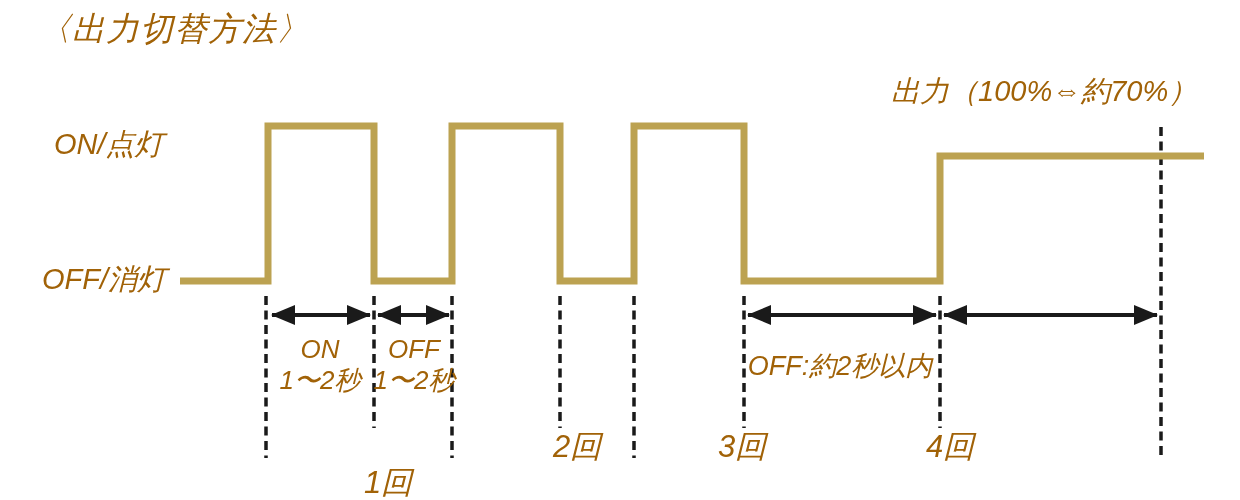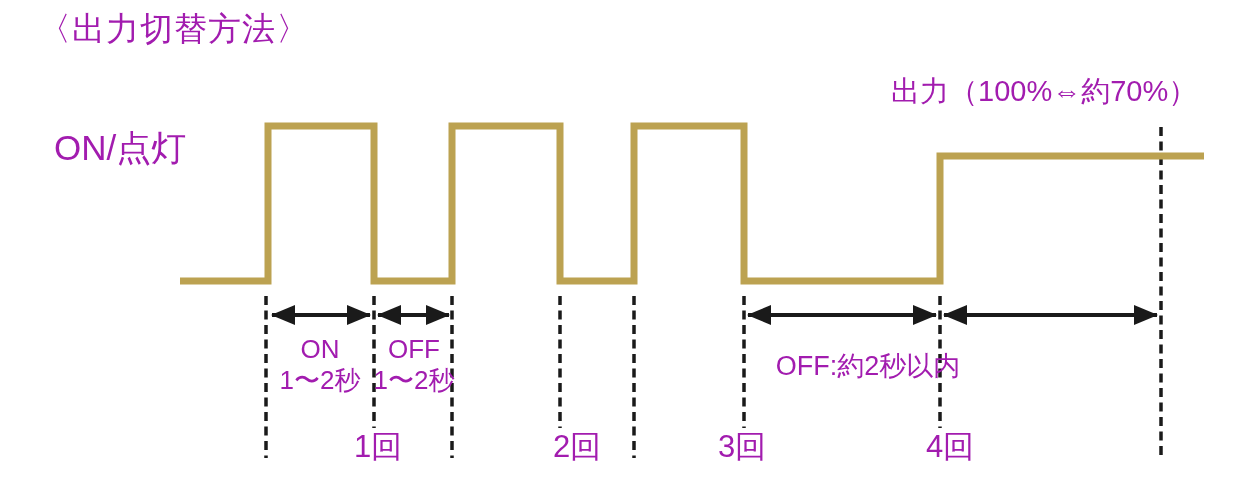--- a/index.html
+++ b/index.html
@@ -9,36 +9,37 @@
     height: 500px;
     background: #ffffff;
     overflow: hidden;
     font-family: "Liberation Sans", "DejaVu Sans", sans-serif;
     color: #1a1a1a;
   }
   .stage svg { position: absolute; left: 0; top: 0; }
   .lbl {
     position: absolute;
     white-space: nowrap;
-    color: #a21caf;
+    color: #a16207;
     line-height: 1.1;
+    font-style: italic;
   }
   .title { left: 38px; top: 11px; font-size: 33px; letter-spacing: 1px; }
   .output-label { left: 891px; top: 76px; font-size: 29px; }
-  .axis-on  { left: 54px; top: 129px; font-size: 35px; }
+  .axis-on  { left: 54px; top: 129px; font-size: 29px; }
   .axis-off { left: 42px; top: 264px; font-size: 29px; }
   .centered { transform: translateX(-50%); text-align: center; }
   .duo { top: 334px; font-size: 26px; line-height: 31px; }
   .duo-on  { left: 320px; }
   .duo-off { left: 414px; }
   .span-label { top: 352px; font-size: 27px; }
-  .span-off-within { left: 840px; margin-left: 28px; }
+  .span-off-within { left: 840px; }
   .span-on-hold    { left: 1048px; }
   .count { top: 430px; font-size: 31px; }
-  .count-1 { left: 378px; }
+  .count-1 { left: 388px; margin-top: 36px; }
   .count-2 { left: 577px; }
   .count-3 { left: 742px; text-align: right; }
   .count-4 { left: 950px; }
 </style>
 </head>
 <body>
 
 <div class="stage">
 
   <svg width="1240" height="500" viewBox="0 0 1240 500">
@@ -67,20 +68,21 @@
     </g>
 
     <polyline fill="none" stroke-width="7" stroke-linejoin="miter" points="180,281 268,281 268,126 374,126 374,281 452,281 452,126 560,126 560,281 634,281 634,126 744,126 744,281 940,281 940,156 1204,156" stroke="#BCA251"></polyline>
   </svg>
 
   <div class="lbl title">〈出力切替方法〉</div>
 
   <div class="lbl output-label">出力（100%⇔約70%）</div>
 
   <div class="lbl axis-on">ON/点灯</div>
+  <div class="lbl axis-off">OFF/消灯</div>
 
   <div class="lbl centered duo duo-on">
     <div>ON</div>
     <div>1〜2秒</div>
   </div>
 
   <div class="lbl centered duo duo-off">
     <div>OFF</div>
     <div>1〜2秒</div>
   </div>

